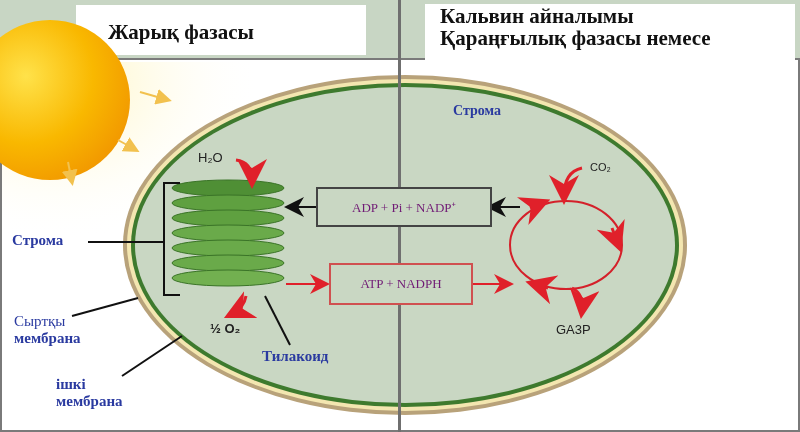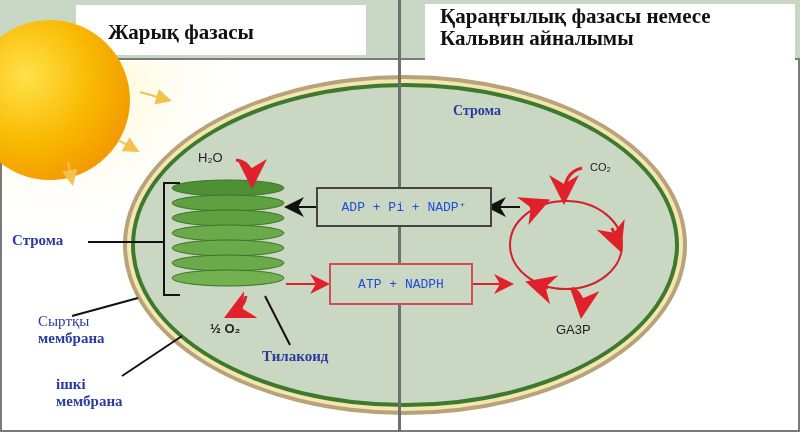--- a/index.html
+++ b/index.html
@@ -8,34 +8,34 @@
   .header-bar { position: absolute; left: 0; top: 0; width: 800px; height: 60px; background: #c8d6c4; border-bottom: 2px solid #7a7a7a; box-sizing: border-box; }
   .header-left-box { position: absolute; left: 76px; top: 5px; width: 290px; height: 50px; background: #ffffff; }
   .header-right-box { position: absolute; left: 425px; top: 4px; width: 370px; height: 56px; background: #ffffff; }
   .title { position: absolute; font-weight: bold; color: #111; font-size: 21px; line-height: 22px; }
   .title-left { left: 108px; top: 21px; }
   .title-right { left: 440px; top: 5px; width: 360px; }
   .divider { position: absolute; left: 398px; top: 0; width: 3px; height: 432px; background: #6f6f6f; }
   svg.diagram { position: absolute; left: 0; top: 0; }
   .lbl { position: absolute; font-weight: bold; color: #2a3aa0; font-size: 15px; }
   .sans { font-family: "Liberation Sans", sans-serif; color: #222; position: absolute; }
-  .box { position: absolute; box-sizing: border-box; font-family: Liberation Mono, monospace; font-size: 13px; color: #1d4ed8; display: flex; align-items: center; justify-content: center; background: #c9d7c3; }
+  .box { position: absolute; box-sizing: border-box; font-family: Liberation Serif, serif; font-size: 13px; color: #701a75; display: flex; align-items: center; justify-content: center; background: #c9d7c3; }
 </style>
 </head>
 <body>
 
 <div class="frame"></div>
 <div class="header-bar">
   <div class="header-left-box"></div>
   <div class="header-right-box"></div>
 </div>
 <div class="title title-left">Жарық фазасы</div>
 <div class="title title-right">
+  <div>Кальвин айналымы</div>
   <div>Қараңғылық фазасы немесе</div>
-  <div>Кальвин айналымы</div>
 </div>
 
 <svg class="diagram" width="800" height="432" viewBox="0 0 800 432">
   <defs>
     <radialGradient id="sunGrad" cx="0.35" cy="0.35" r="0.7">
       <stop offset="0" stop-color="#ffe24a"></stop>
       <stop offset="0.6" stop-color="#f9b800"></stop>
       <stop offset="1" stop-color="#f29a00"></stop>
     </radialGradient>
     <radialGradient id="glowGrad" cx="0.2" cy="0.1" r="0.8">
@@ -112,21 +112,21 @@
 <div class="box" style="left:316px; top:187px; width:176px; height:40px; border:2px solid #444;">ADP + Pi + NADP⁺</div>
 <div class="box" style="left:329px; top:263px; width:144px; height:42px; border:2px solid #d05050;">ATP + NADPH</div>
 
 <div class="sans" style="left:198px; top:150px; font-size:13px;">H₂O</div>
 <div class="sans" style="left:210px; top:321px; font-size:13px;font-weight:bold;">½ O₂</div>
 <div class="sans" style="left:590px; top:161px; font-size:11px;">CO₂</div>
 <div class="sans" style="left:556px; top:322px; font-size:13px;">GA3P</div>
 
 <div class="lbl" style="left:432px; top:103px; font-size:14px;margin-left:21px;">Строма</div>
 <div class="lbl" style="left:12px; top:232px;">Строма</div>
-<div class="lbl" style="left:14px; top:313px; font-weight:normal;margin-left:24px;">
+<div class="lbl" style="left:14px; top:313px; font-weight:normal;">
   <div>Сыртқы</div>
   <div style="font-weight:bold;">мембрана</div>
 </div>
 <div class="lbl" style="left:56px; top:376px;">
   <div>ішкі</div>
   <div>мембрана</div>
 </div>
 <div class="lbl" style="left:262px; top:348px;">Тилакоид</div>
 
 </body></html>

